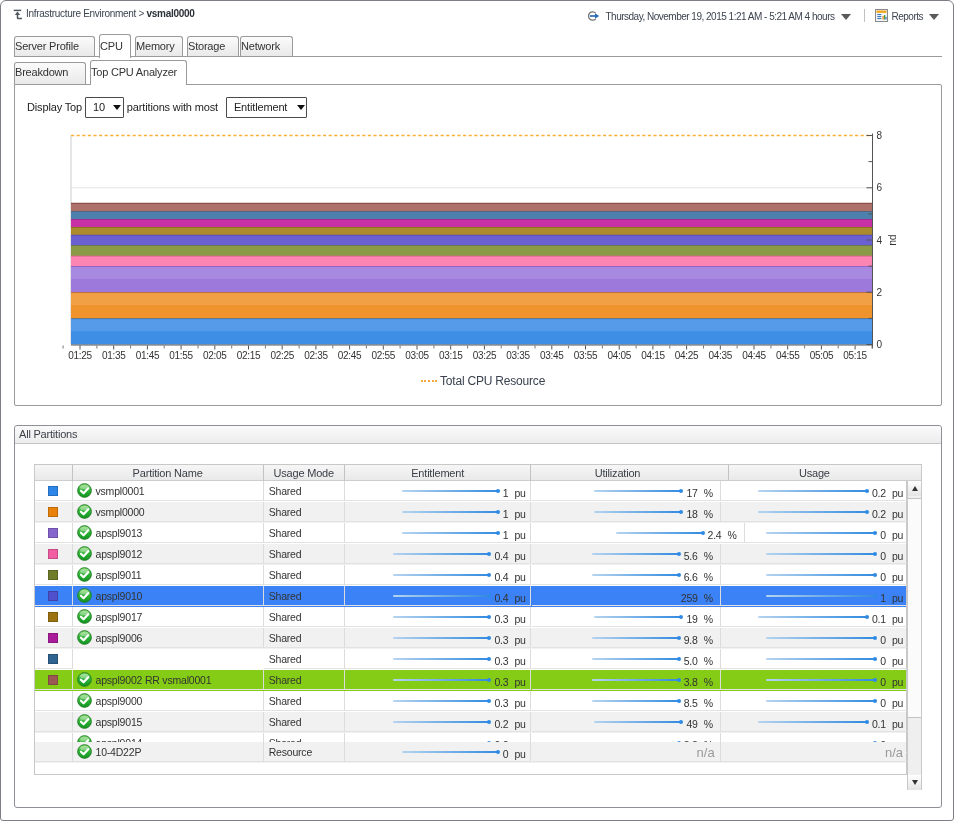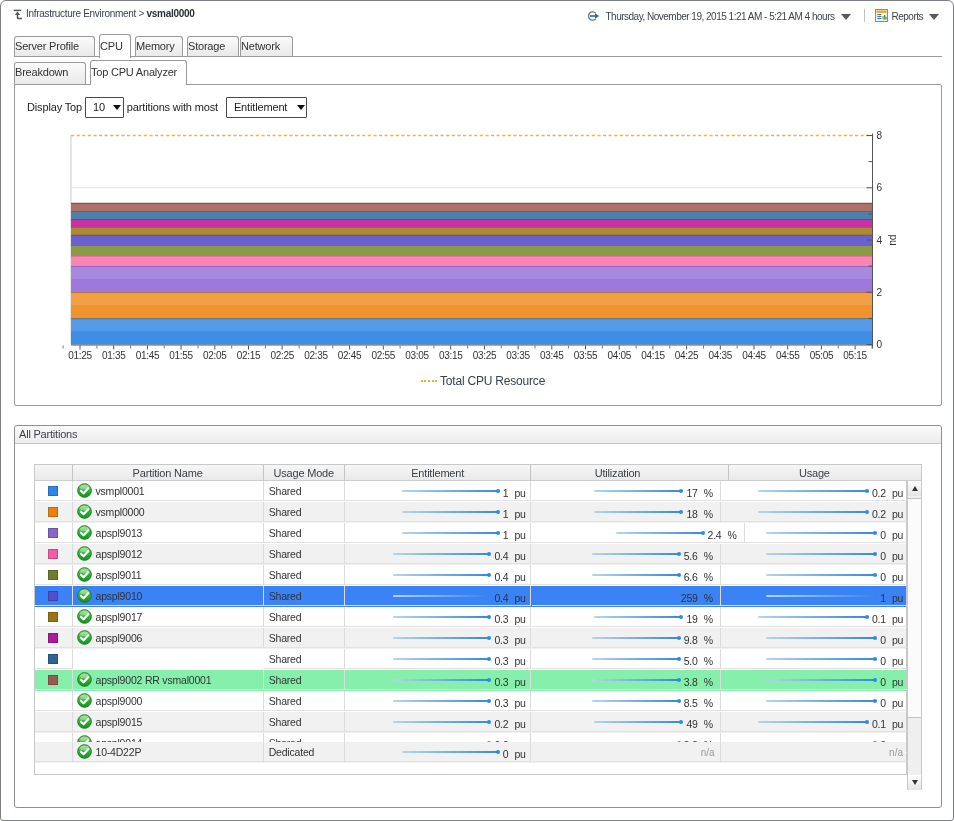--- a/index.html
+++ b/index.html
@@ -37,21 +37,21 @@
 .c:last-child{border-right:none}
 .cs{justify-content:center}
 .sw{width:10px;height:10px;display:inline-block;outline:1px solid rgba(0,0,0,0.18);outline-offset:-1px}
 .chk{width:15px;height:15px;margin-left:4px;flex:none}
 .nm{font-size:10.5px;letter-spacing:-0.2px;color:#333;margin-left:4px;white-space:nowrap}
 .num{justify-content:flex-end;padding-right:3px}
 .sp{height:2px;flex:none;background:linear-gradient(to right,#b5d4ef,#318ae0);border-radius:1px;position:relative;margin-right:4px}
 .sp::after{content:"";position:absolute;right:-1px;top:-1px;width:4px;height:4px;border-radius:50%;background:#2f8ae6}
 .nv{font-size:10.5px;letter-spacing:-0.2px;color:#333;position:relative;top:2px}
 .un{font-size:10.5px;letter-spacing:-0.2px;color:#333;width:13px;margin-left:6px;text-align:left;position:relative;top:2px}
-.na{font-size:10px;color:#9a9a9a;position:relative;top:1px;padding-right:2px}
+.na{font-size:13px;color:#9a9a9a;position:relative;top:1px;padding-right:2px}
 
 #sbar{position:absolute;left:873px;top:17px;width:15px;height:309px;background:#efefef;border:1px solid #c8c8c8;border-top:none}
 .sbtn{position:absolute;left:0;width:13px;height:15px;background:linear-gradient(#ffffff,#e4e4e4);display:flex;align-items:center;justify-content:center}
 .sbtn .utri{width:0;height:0;border-left:3.5px solid transparent;border-right:3.5px solid transparent;border-bottom:5px solid #333}
 .sbtn .dn{border-bottom:none;border-top:5px solid #333}
 #sthumb{position:absolute;left:0px;top:17px;width:13px;height:220px;background:#fbfbfb;border:1px solid #c2c2c2;border-left:none;border-right:none}
 </style></head>
 <body>
 <div id="page">
   <svg style="position:absolute;left:12px;top:4px" width="14" height="15" viewBox="0 0 14 15">
@@ -548,21 +548,21 @@
             <span class="sp" style="width:88px"></span>
             <span class="nv">5.0</span>
             <span class="un">%</span>
           </div>
           <div class="c num" style="left:685.7px;width:187.29999999999995px">
             <span class="sp" style="width:110px"></span>
             <span class="nv">0</span>
             <span class="un">pu</span>
           </div>
         </div>
-<div class="tr" style="top:189px;background:#86efac">
+<div class="tr" style="top:189px;background:#84cc16">
           <div class="c cs" style="left:0;width:37.5px">
             <span class="sw" style="background:#9a5a52"></span>
           </div>
           <div class="c" style="left:37.5px;width:191.2px">
             <svg class="chk" viewBox="0 0 16 16">
               <defs>
                 <linearGradient id="g1" x1="0" y1="0" x2="0" y2="1">
                   <stop offset="0" stop-color="#8fdc77"></stop>
                   <stop offset="0.45" stop-color="#33b53a"></stop>
                   <stop offset="1" stop-color="#0f9420"></stop>
@@ -712,21 +712,21 @@
                   <stop offset="1" stop-color="#0f9420"></stop>
                 </linearGradient>
               </defs>
               <circle cx="8" cy="8" r="7.3" fill="url(#g1)" stroke="#1d7c20" stroke-width="1"></circle>
               <ellipse cx="8" cy="4.4" rx="4.6" ry="2.4" fill="#ffffff" opacity="0.35"></ellipse>
               <path d="M4.2 8.2 L7 11 L12 5.6" fill="none" stroke="#ffffff" stroke-width="2.3" stroke-linecap="round" stroke-linejoin="round"></path>
             </svg>
             <span class="nm">10-4D22P</span>
           </div>
           <div class="c" style="left:228.7px;width:81.10000000000002px">
-            <span class="nm" style="margin-left:5px">Dedicated</span>
+            <span class="nm" style="margin-left:5px">Resource</span>
           </div>
           <div class="c num" style="left:309.8px;width:186.7px">
             <span class="sp" style="width:97px"></span>
             <span class="nv">0</span>
             <span class="un">pu</span>
           </div>
           <div class="c num" style="left:496.5px;width:189.20000000000005px">
             <span class="na">n/a</span>
           </div>
           <div class="c num" style="left:685.7px;width:187.29999999999995px">

